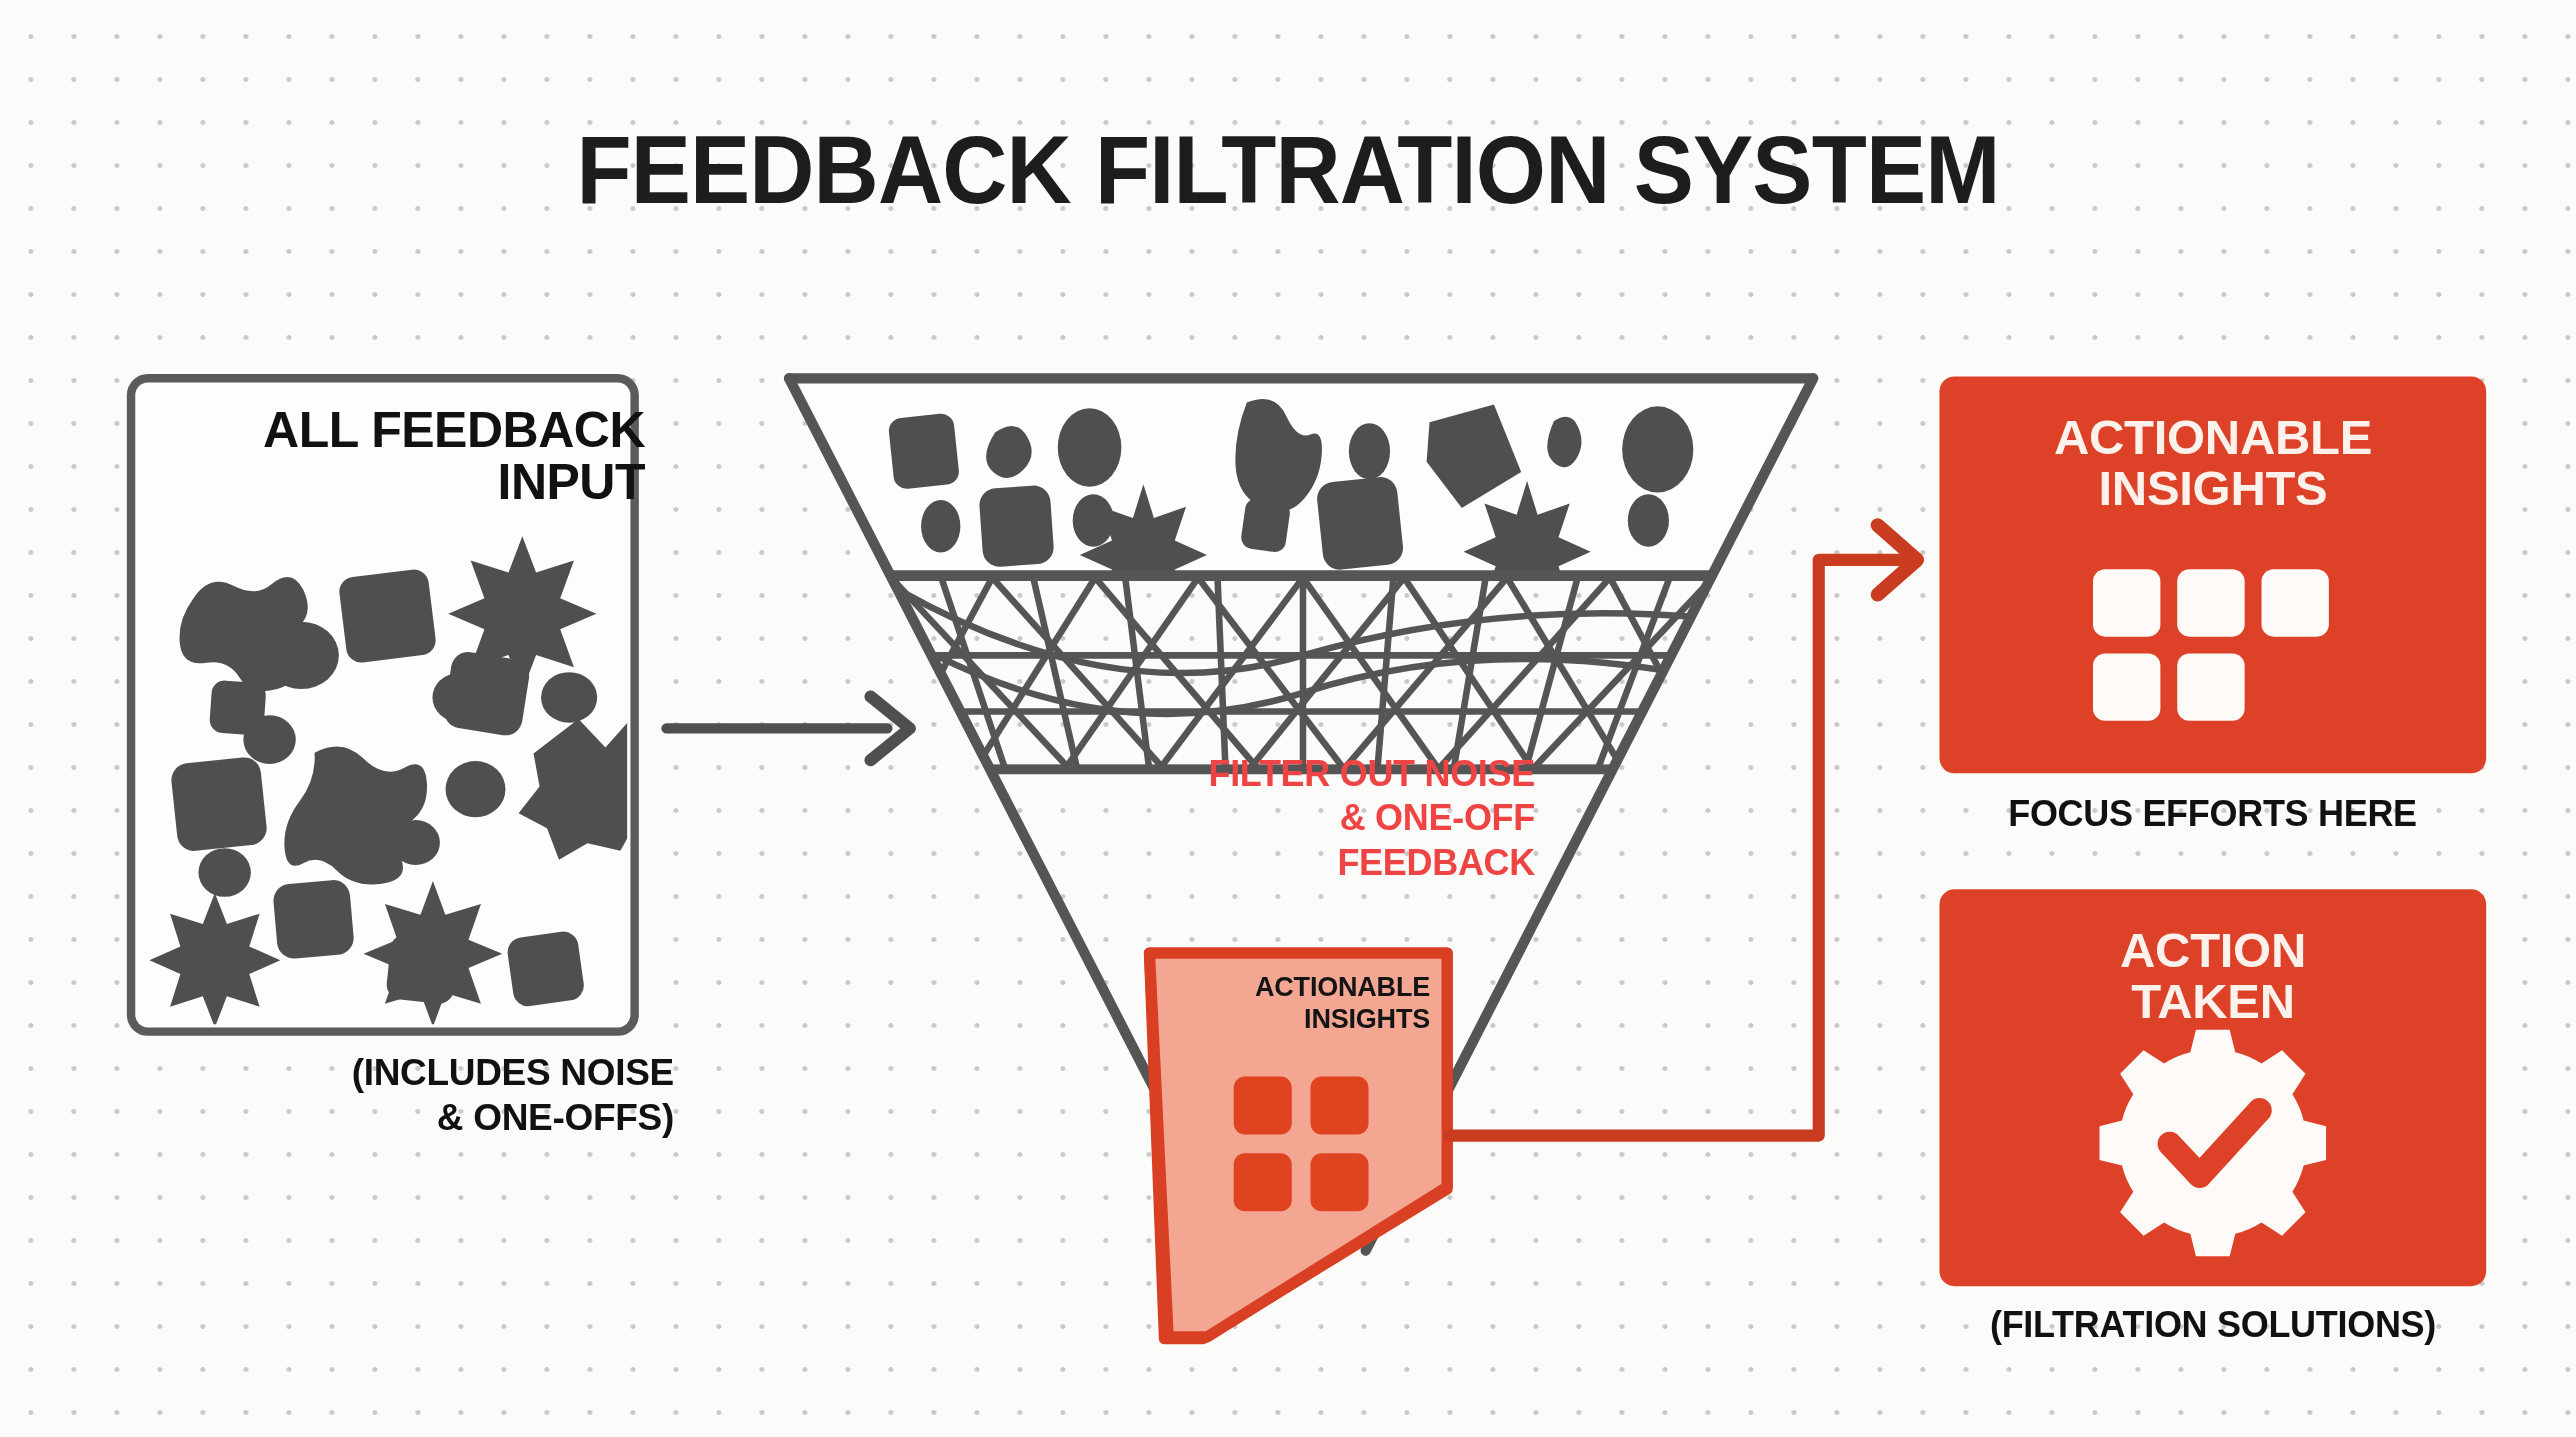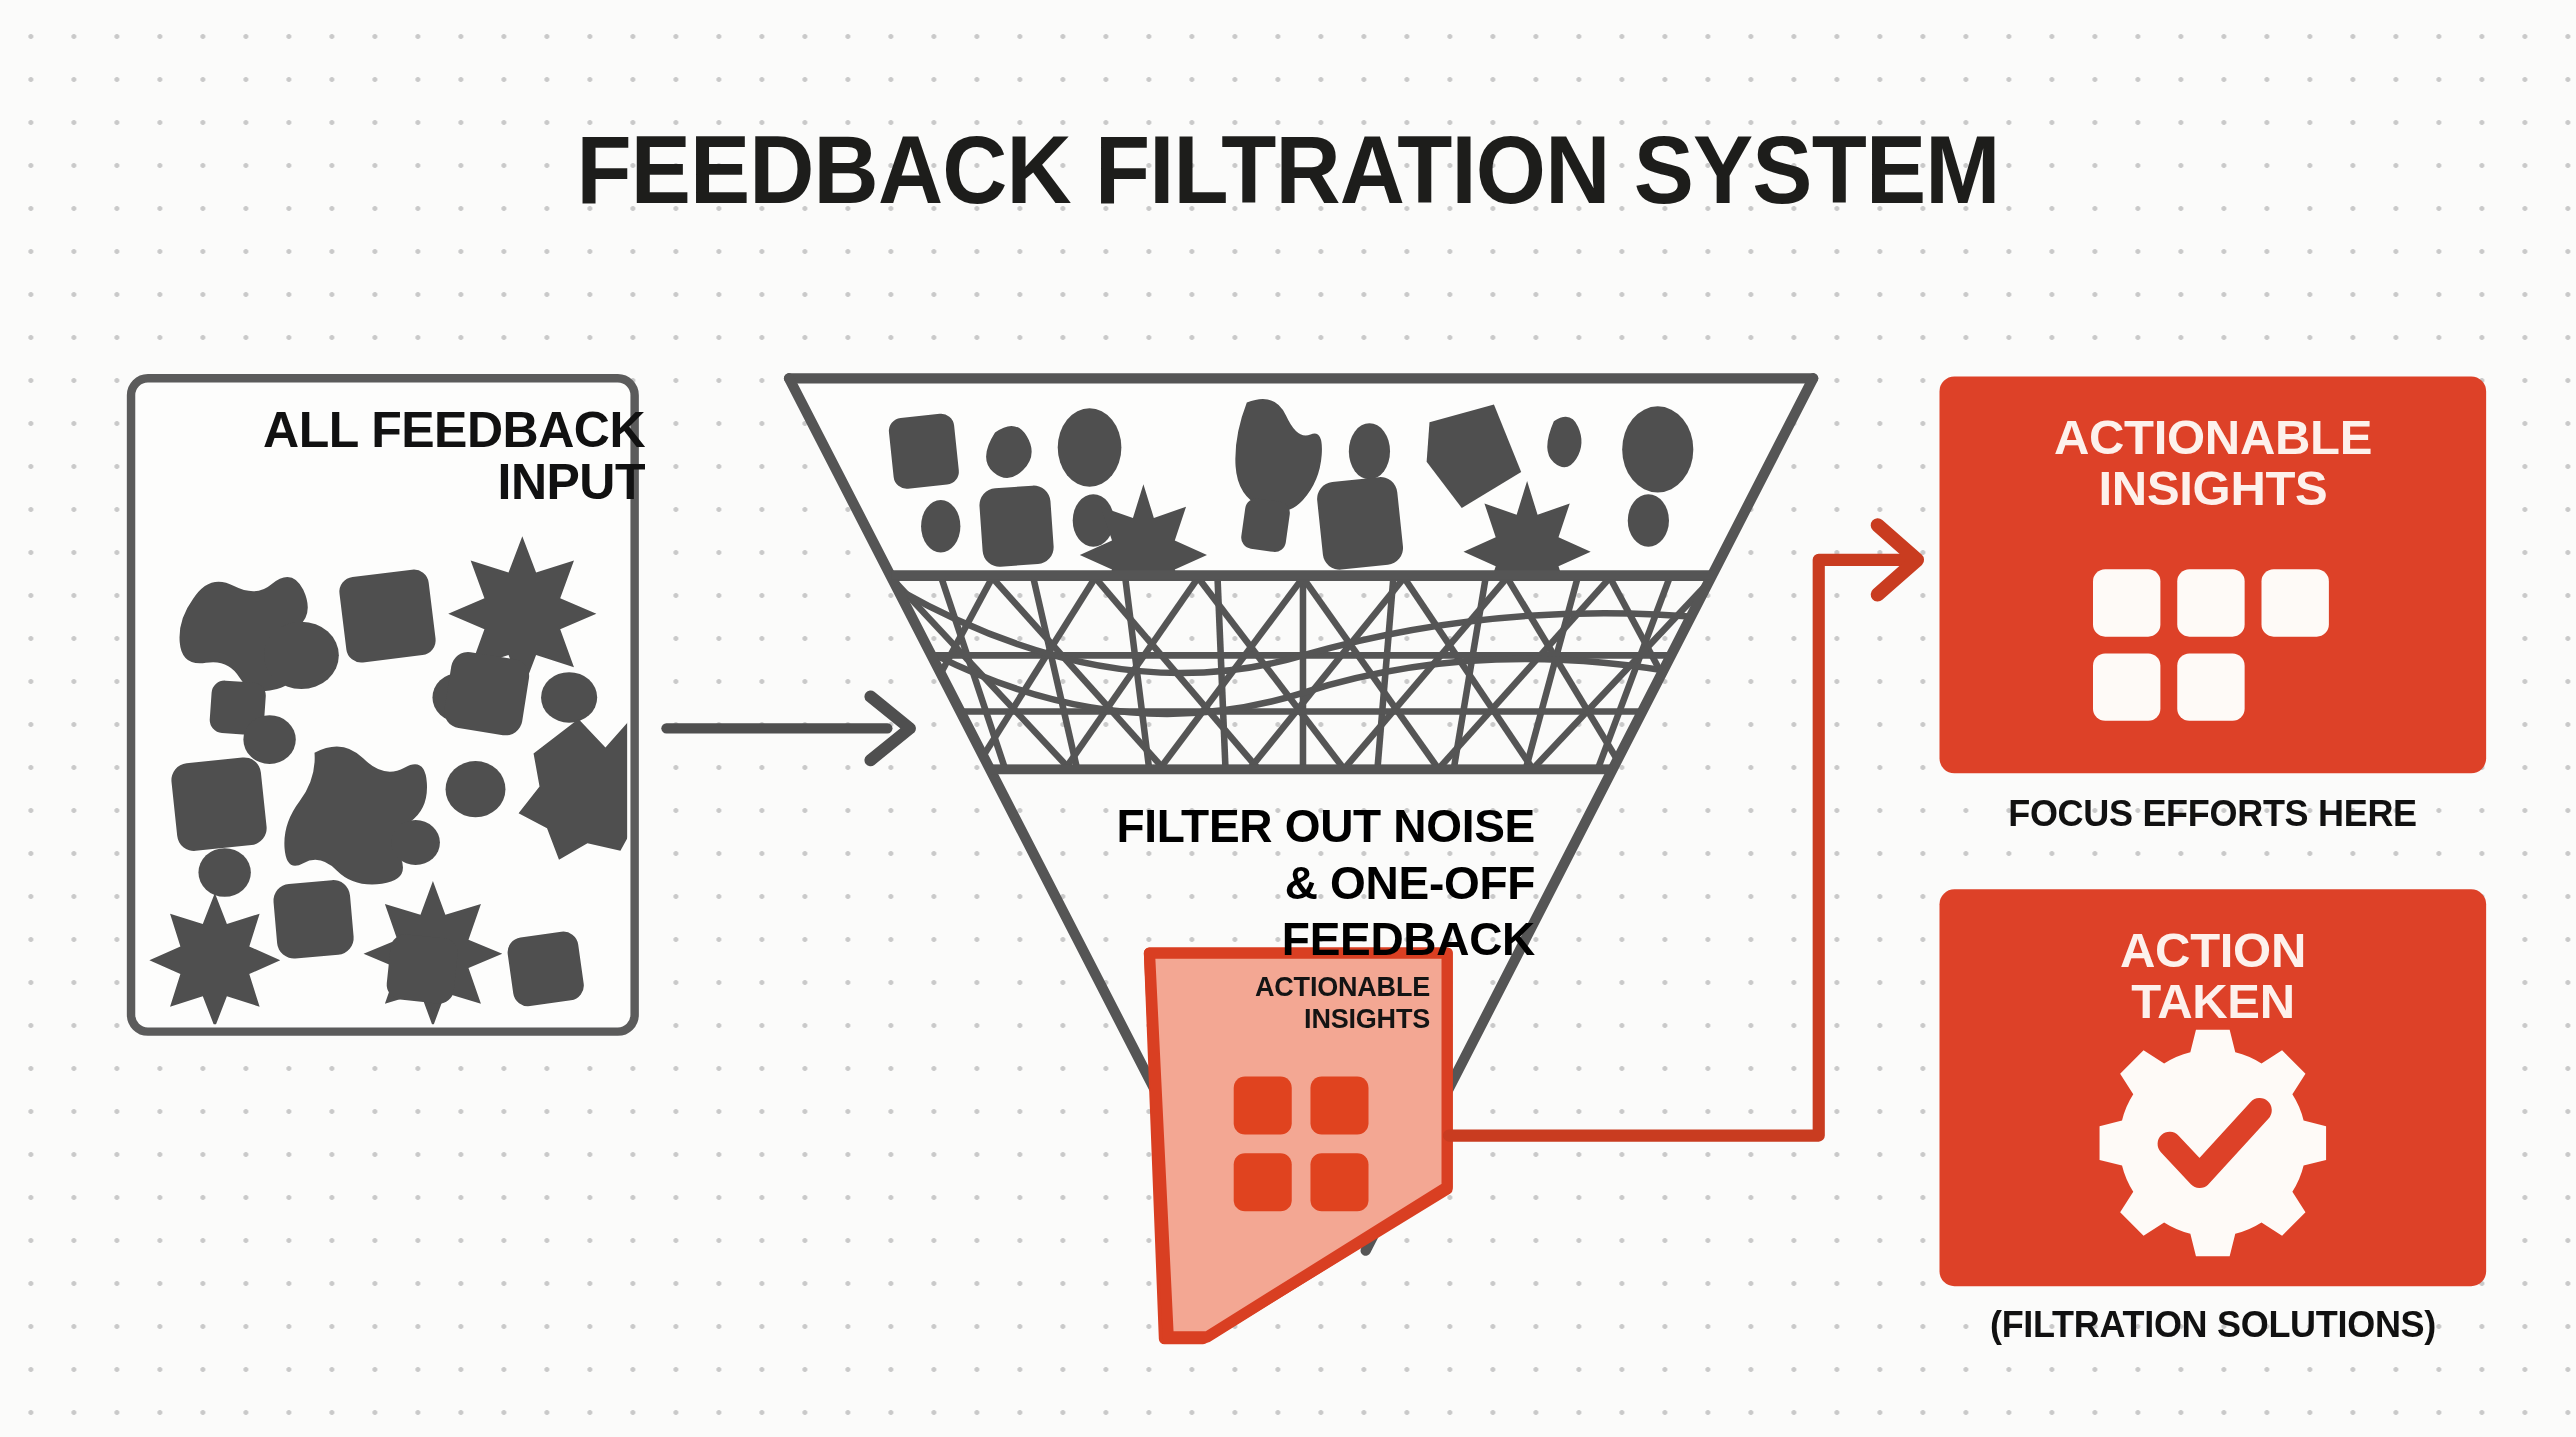--- a/index.html
+++ b/index.html
@@ -36,21 +36,21 @@
   .boxlabel{
     position:absolute;
     text-align:right;
     color:#111;
     font-weight:bold;
     line-height:1.04;
   }
   #all-feedback-title{left:140px;top:404px;width:505px;font-size:50px;letter-spacing:-0.5px;}
   #left-caption{left:112px;top:1050px;width:562px;font-size:37px;line-height:1.22;letter-spacing:-0.3px;}
 
-  #funnel-mid-label{left:1048px;top:798px;width:487px;font-size:46px;line-height:1.23;letter-spacing:-0.3px;color:#000000;}
+  #funnel-mid-label{left:1048px;top:752px;width:487px;font-size:36px;line-height:1.23;letter-spacing:-0.3px;color:#ef4444;}
   #spout-label{left:1149px;top:972px;width:281px;font-size:27px;line-height:1.18;letter-spacing:-0.2px;color:#141414;}
 
   .card-title{
     position:absolute;text-align:center;
     color:#fdf1ec;font-weight:bold;line-height:1.05;
     letter-spacing:-0.3px;
   }
   #card1-title{left:1951px;top:412px;width:524px;font-size:49px;}
   #card2-title{left:1951px;top:925px;width:524px;font-size:49px;}
 
@@ -226,20 +226,24 @@
         <circle cx="0" cy="9" r="92" fill="#fefaf7"></circle>
         <path d="M -46,10 L -14,44 L 50,-26" fill="none" stroke="#dd4128" stroke-width="26" stroke-linecap="round" stroke-linejoin="round"></path>
       </g>
     </g>
   </svg>
 
   <div class="ttl">FEEDBACK FILTRATION SYSTEM</div>
 
   <div class="boxlabel" id="all-feedback-title">ALL FEEDBACK INPUT</div>
 
+  <div class="boxlabel" id="left-caption">
+    <div>(INCLUDES NOISE</div>
+    <div>&amp; ONE-OFFS)</div>
+  </div>
 
   <div class="boxlabel" id="funnel-mid-label">
     <div>FILTER OUT NOISE</div>
     <div>&amp; ONE-OFF</div>
     <div>FEEDBACK</div>
   </div>
 
   <div class="boxlabel" id="spout-label">
     <div>ACTIONABLE</div>
     <div>INSIGHTS</div>

